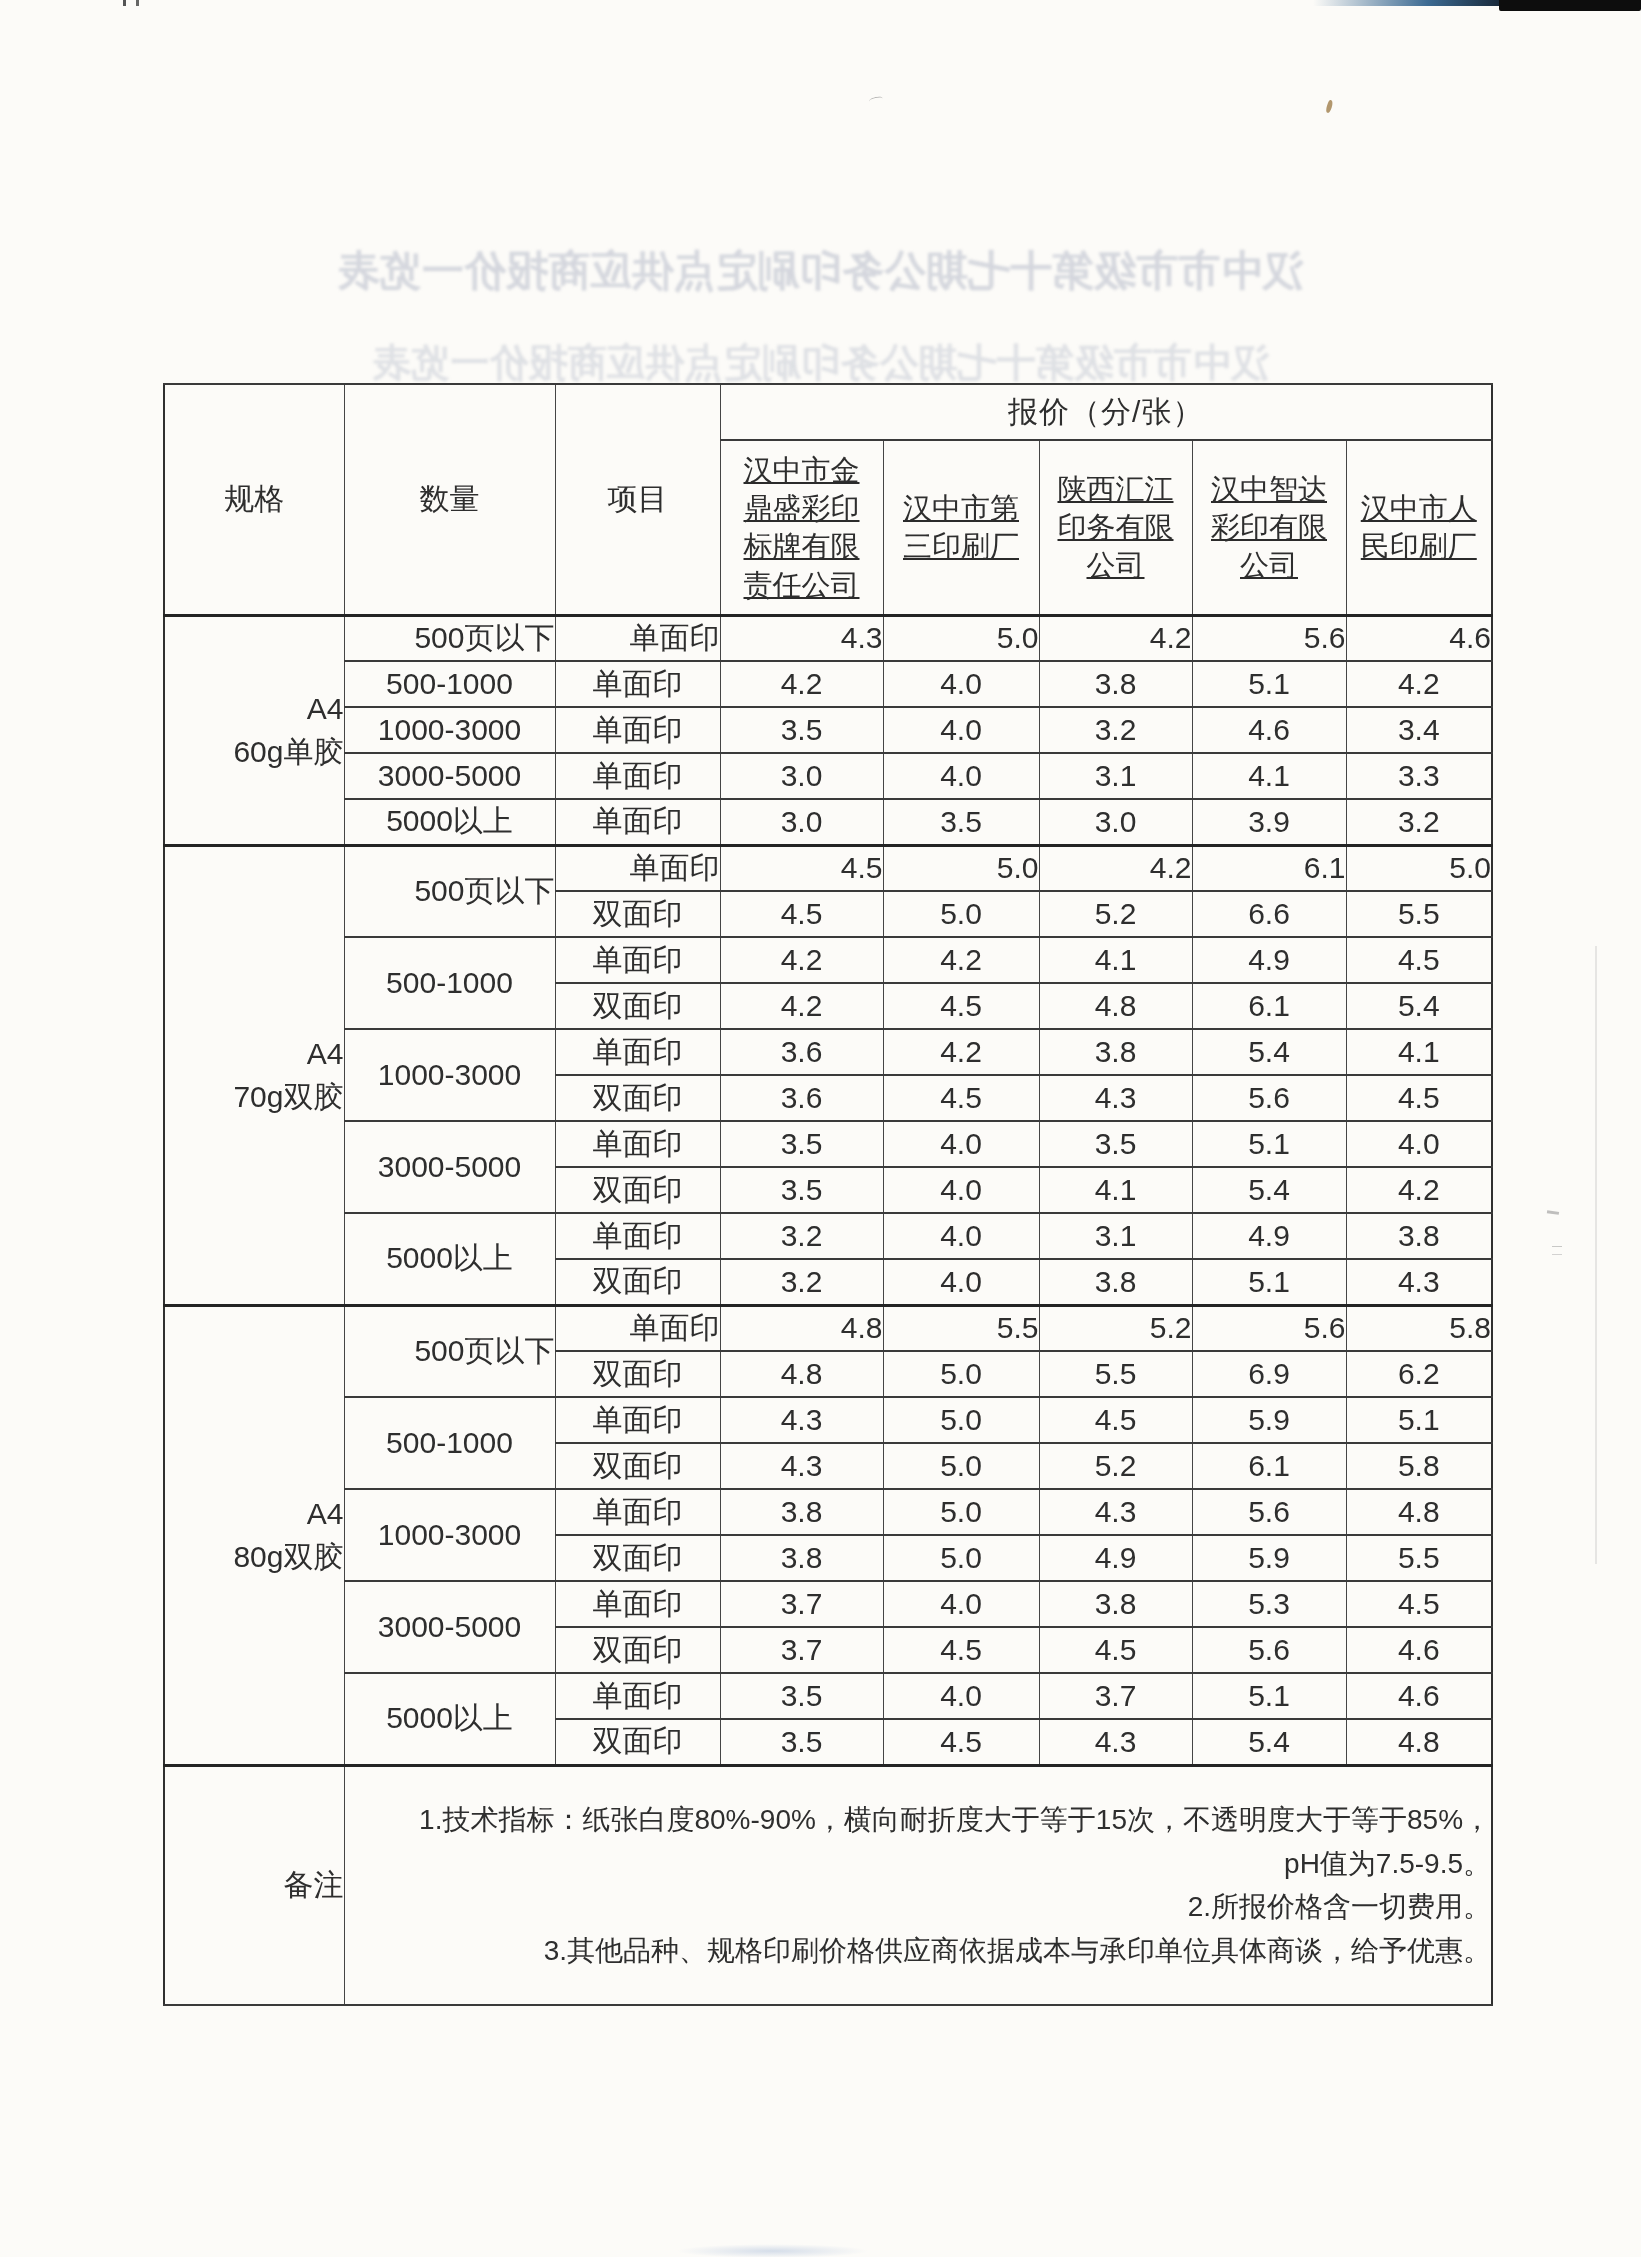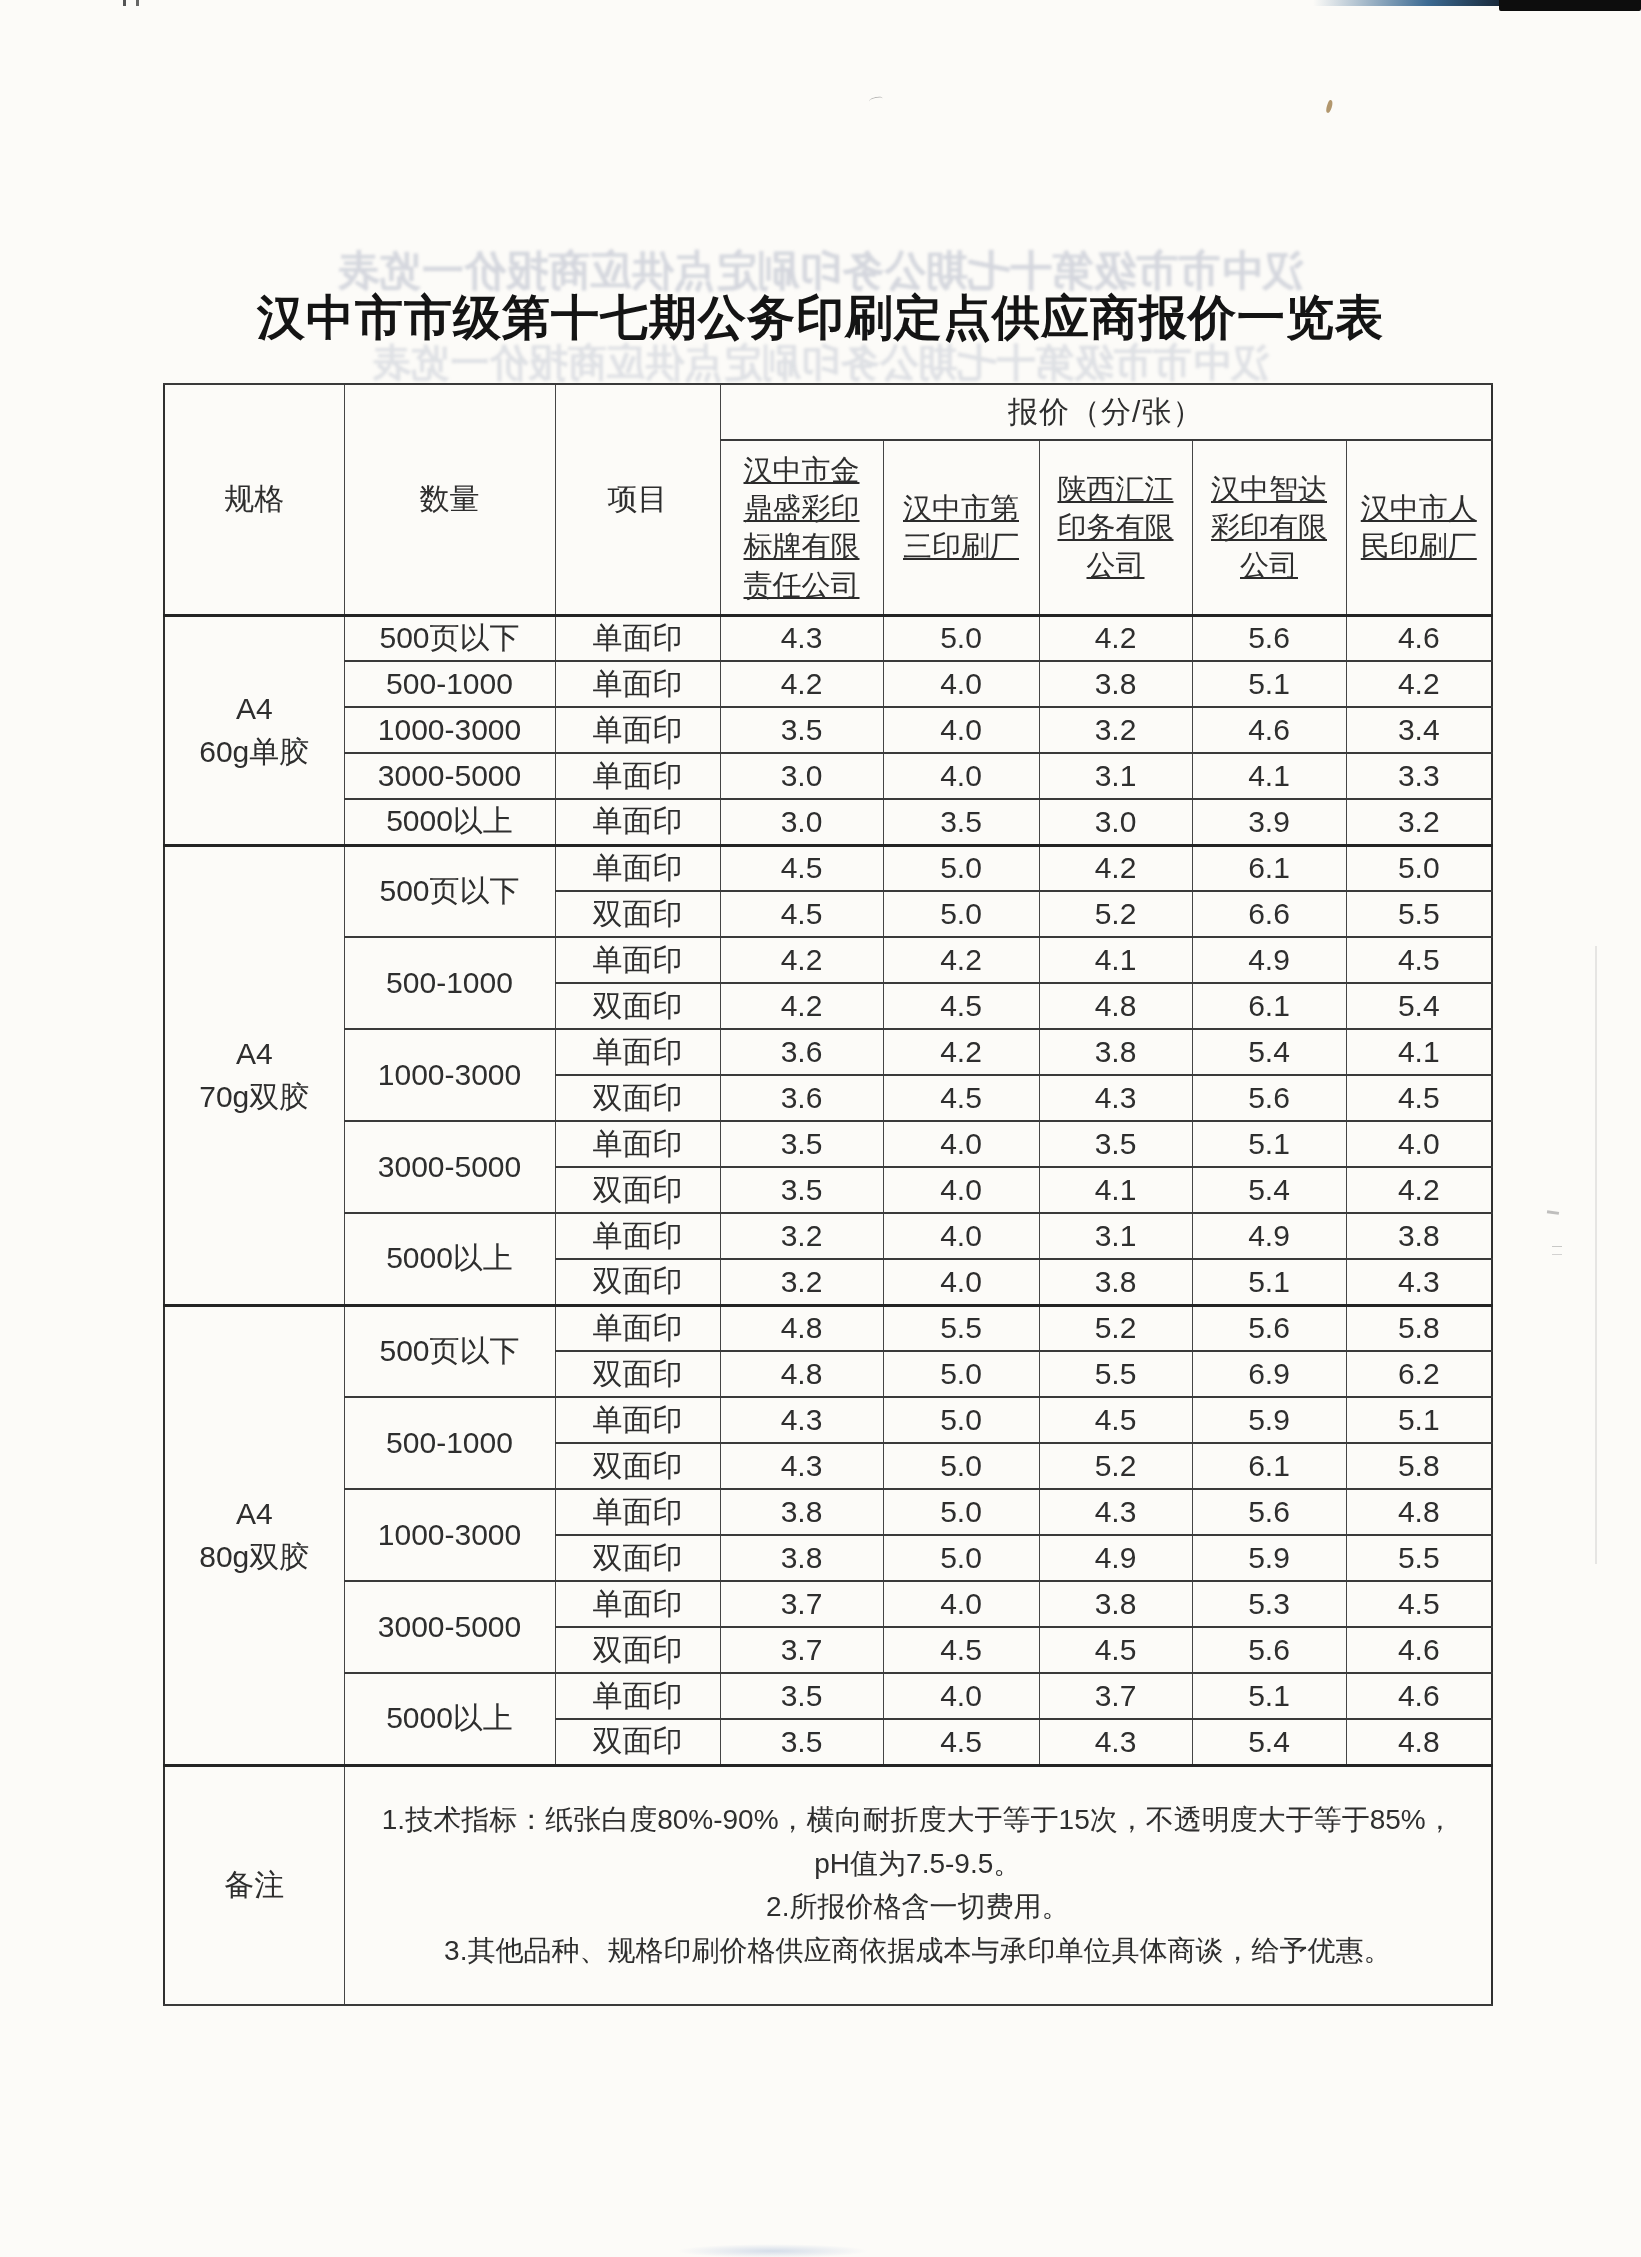--- a/index.html
+++ b/index.html
@@ -43,21 +43,21 @@
   tr.notes-row { height:240px; }
   .hdr-label { font-size:30px;margin-left:12px; }
   .price-span-label { font-size:30px; letter-spacing:1px;margin-top:8px; }
   .company-name { font-size:29px; line-height:1.32; white-space:pre-line; }
   .spec-cell { font-size:30px; line-height:1.45; white-space:pre-line; }
   .qty-cell  { font-size:30px; }
   .item-cell { font-size:30px; }
   .num-cell  { font-size:30px; }
   .num-right { text-align:right; padding-right:9.7px; }
   .num-right-edge { text-align:right; padding-right:5.8px; }
-  tr.group-start td { border-top:3.9px solid #242424; }
+  tr.group-start td { border-top:3.9px solid #242424;text-align:right; }
   .notes-label { font-size:30px; }
   .notes-text {
     text-align:left; vertical-align:middle;
     font-size:28px; line-height:1.55; padding:9.7px 13.5px 9.7px 15.4px;
     white-space:pre-line;
   }
   
   .artifact { position:absolute; pointer-events:none; }
   .a-topstrip {
     top:0; left:1313px; width:328px; height:5.8px;
@@ -74,21 +74,20 @@
   .a-edge { top:946px; left:1595px; width:1.9px; height:618px; background:rgba(190,190,190,0.35); }
   .a-bottomsmudge { top:2244px; left:676px; width:193px; height:13.5px;
     background:radial-gradient(ellipse at center, rgba(165,185,215,0.45), rgba(165,185,215,0) 70%); }
 </style>
 </head>
 <body>
 
 <div class="page">
 
   <div class="ghost ghost-top">汉中市市级第十七期公务印刷定点供应商报价一览表</div>
-  <div class="doc-title">汉中市市级第十七期公务印刷定点供应商报价一览表</div>
   <div class="ghost ghost-bottom">汉中市市级第十七期公务印刷定点供应商报价一览表</div>
 
   <table class="quote">
     <colgroup>
       <col style="width:180px">
         <col style="width:211px">
         <col style="width:165px">
       <col style="width:163px">
         <col style="width:156px">
         <col style="width:153px">

